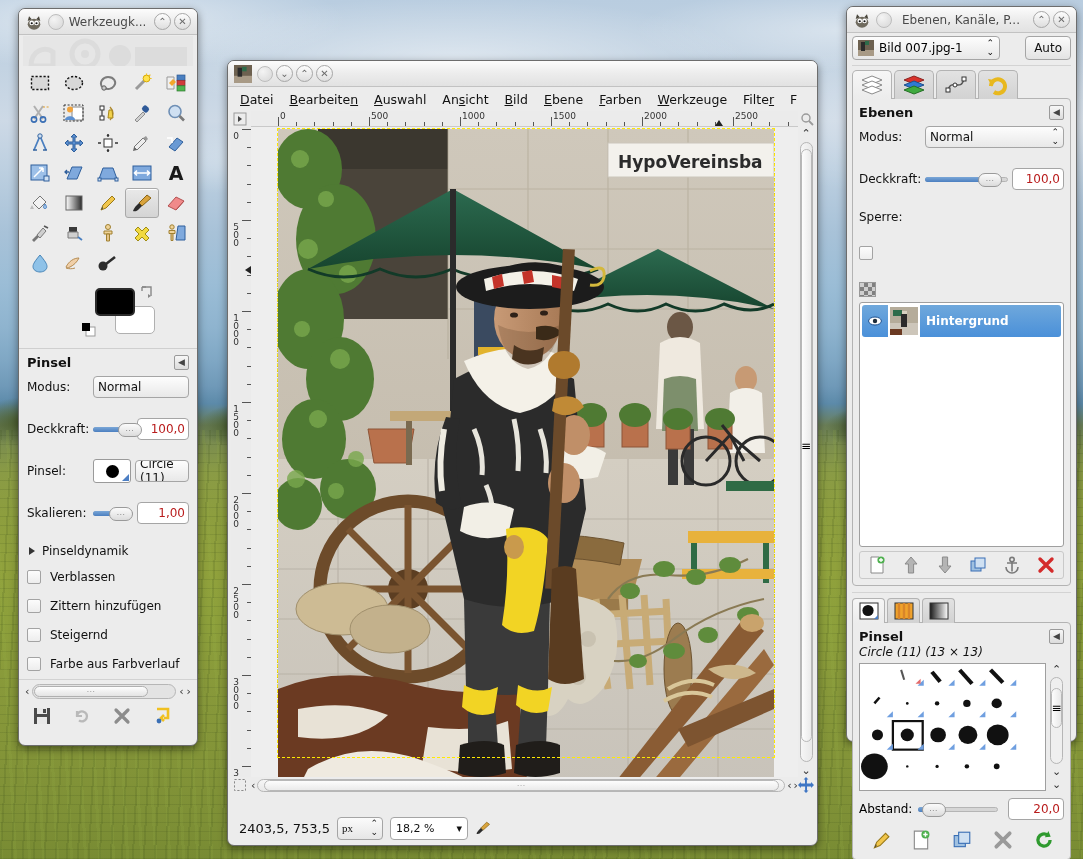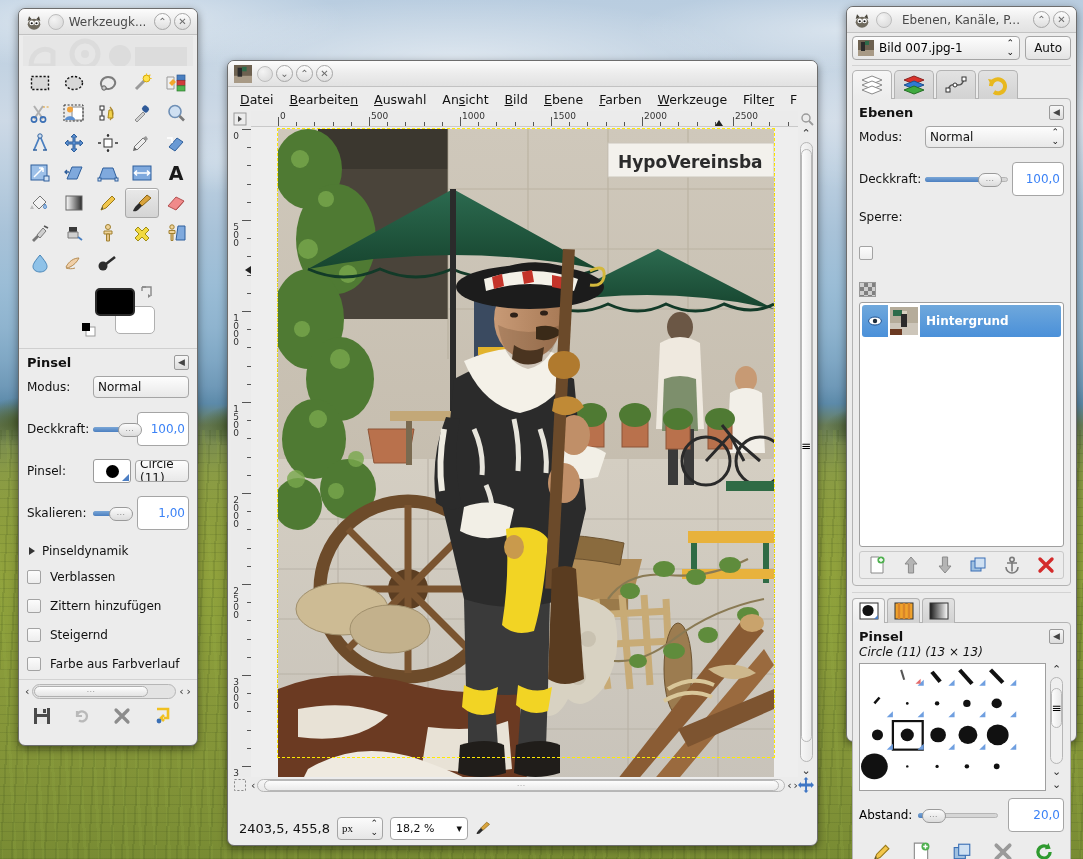--- a/index.html
+++ b/index.html
@@ -159,23 +159,23 @@
   .opt-row { display: flex; align-items: center; margin-bottom: 20px; height: 22px; }
   .opt-label { width: 66px; font-size: 12px; color: #111; }
   .combo {
     flex: 1; height: 22px;
     border: 1px solid #a5a5a5; border-radius: 4px;
     background: linear-gradient(to bottom,#fdfdfd,#e8e8e8);
     display: flex; align-items: center; padding: 0 4px; font-size: 12px; color:#111;
     position: relative; overflow: hidden;
   }
   .spin {
-    width: 52px; height: 34px; border: 1px solid #a5a5a5; border-radius: 4px;
+    width: 52px; height: 22px; border: 1px solid #a5a5a5; border-radius: 4px;
     background: #fff; display:flex; align-items:center; justify-content: flex-end;
-    padding-right: 3px; font-size: 12px; color:#3b82f6;
+    padding-right: 3px; font-size: 12px; color:#b91c1c;
   }
   .slider-track {
     flex: 1; height: 22px; position: relative; margin-right: 4px;
   }
   .slider-track .bar {
     position: absolute; left: 0; right: 0; top: 9px; height: 5px;
     border-radius: 3px; background: #d6d6d6; border: 1px solid #b5b5b5;
   }
   .slider-track .fill {
     position: absolute; left: 0; top: 9px; height: 5px; border-radius: 3px;
@@ -307,21 +307,21 @@
     display:flex; align-items:center; gap:5px; margin-bottom:5px;
   }
   #img-combo {
     flex:1; height:24px; border:1px solid #a5a5a5; border-radius:4px;
     background: linear-gradient(to bottom,#fdfdfd,#e7e7e7);
     display:flex; align-items:center; gap:5px; padding: 0 5px; font-size:12px;
   }
   #auto-btn {
     height:24px; padding:0 8px; border:1px solid #a5a5a5; border-radius:4px;
     background: linear-gradient(to bottom,#fbfbfb,#e3e3e3);
-    display:flex;align-items:center;font-size:12px; color:#111;
+    display:flex;align-items:center;font-size:12px; color:#111;margin-left:20px;
   }
   .dock-sep { border-top:1px solid #d3d3d3; margin: 3px 0 0 0; }
   #dock-tabs { display:flex; gap:2px; padding-top:4px; }
   .dock-tab {
     width: 40px; height: 29px; border:1px solid #b3b3b3; border-bottom:none;
     border-radius: 5px 5px 0 0;
     background: linear-gradient(to bottom,#e2e2e2,#d2d2d2);
     display:flex;align-items:center;justify-content:center;
   }
   .dock-tab.active { background: linear-gradient(to bottom,#f6f6f6,#ececec); }
@@ -1165,21 +1165,21 @@
       <path d="M8 0 l2.4 2.4 h-1.5 v4.1 h4.1 v-1.5 L16 8 l-2.9 2.9 v-1.5 h-4.1 v4.1 h1.5 L8 16 l-2.4-2.4 h1.5 v-4.1 H2.9 v1.5 L0 8 l2.9-2.9 v1.5 h4.1 V2.4 H5.6 z" fill="#3f76c4"></path>
     </svg>
 
     <svg style="position:absolute;right:0px;top:1px" width="14" height="14" viewBox="0 0 14 14">
       <circle cx="6" cy="6" r="4" fill="none" stroke="#9a9a9a" stroke-width="1.4"></circle>
       <path d="M9 9 l4 4" stroke="#9a9a9a" stroke-width="1.8"></path>
     </svg>
   </div>
 
   <div id="statusbar">
-    <span>2403,5, 455,8</span>
+    <span>2403,5, 753,5</span>
     <div class="unit-combo">
       <span>px</span>
       <span style="font-size:9px;line-height:9px">⌃<br>⌄</span>
     </div>
     <div class="zoom-combo">
       <span>18,2 %</span>
       <span>▾</span>
     </div>
     <svg width="16" height="16" viewBox="0 0 22 20">
       <path d="M16 2 l4 3 l-9 8 l-3 -3 z" fill="#d9a33c" stroke="#8a6414"></path>

